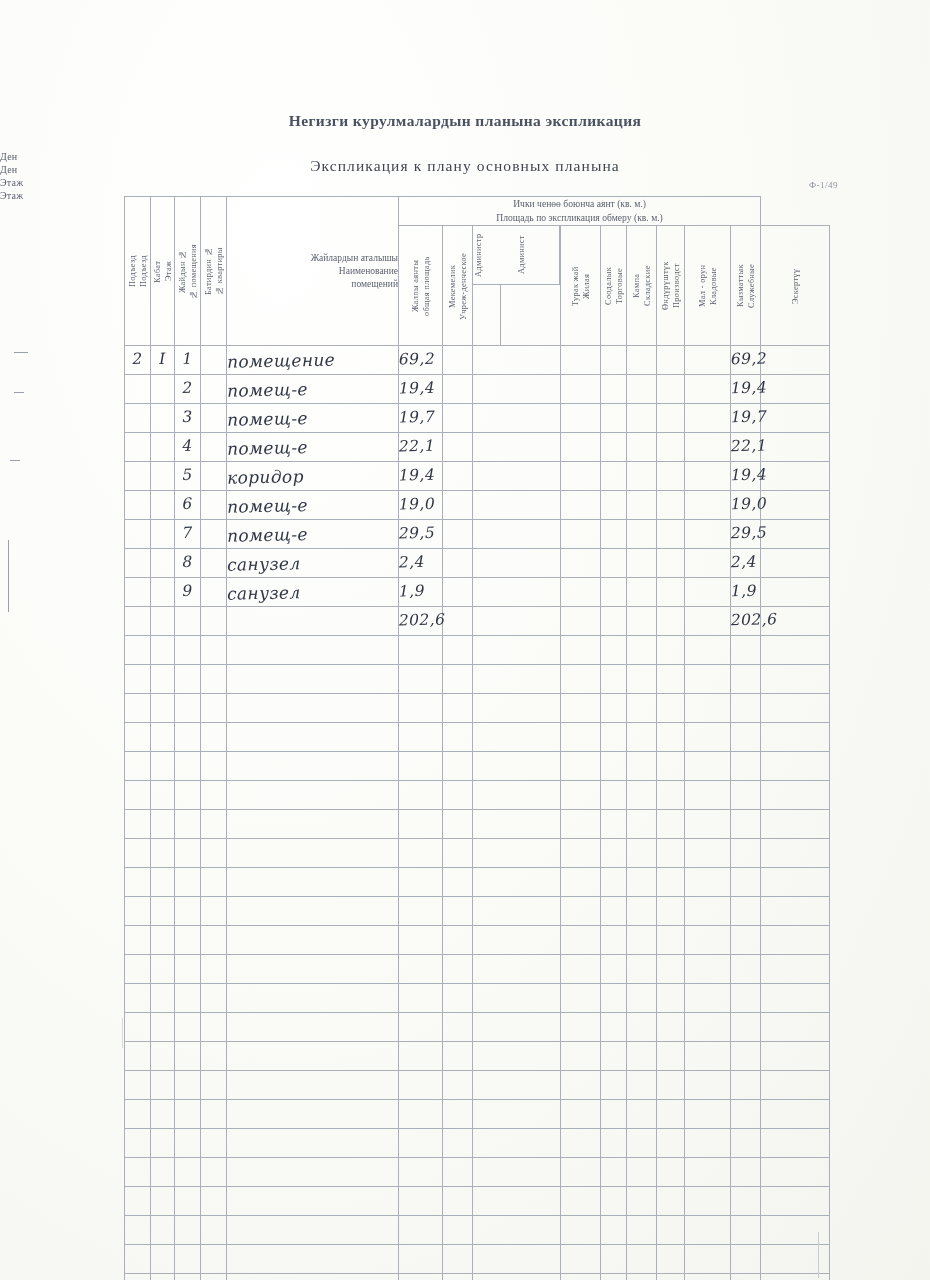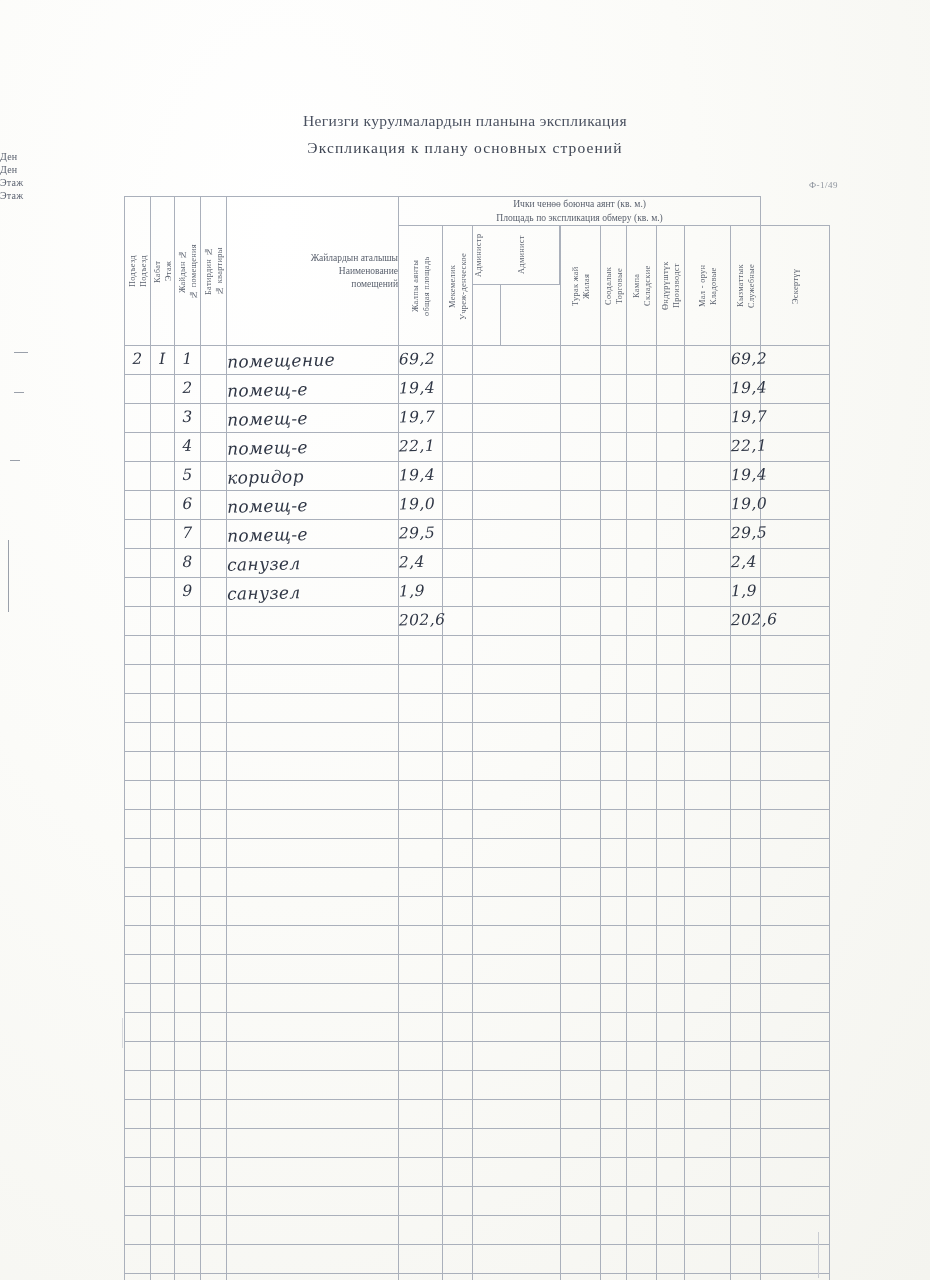--- a/index.html
+++ b/index.html
@@ -46,21 +46,22 @@
   .title-block {
     position: absolute;
     left: 0; right: 0;
     top: 112px;
     text-align: center;
   }
   .title-1 {
     font-size: 15.5px;
     letter-spacing: .4px;
     color: #4a5160;
-    margin-bottom: 9px;
+    margin-bottom: 27px;
+    font-weight: bold;
   }
   .title-2 {
     font-size: 15.5px;
     letter-spacing: 1.1px;
     color: #3f4654;
   }
 
   .form-code {
     position: absolute;
     right: 92px;
@@ -175,21 +176,21 @@
 
 <div class="left-ticks">
   <i style="left:0; top:352px; width:14px; height:1px;"></i>
   <i style="left:0; top:392px; width:10px; height:1px;"></i>
   <i style="left:-4px; top:460px; width:10px; height:1px;"></i>
   <i style="left:-6px; top:540px; width:1px; height:72px;"></i>
 </div>
 
 <div class="title-block">
   <div class="title-1">Негизги курулмалардын планына экспликация</div>
-  <div class="title-2">Экспликация к плану основных строений</div>
+  <div class="title-2">Экспликация к плану основных планына</div>
 </div>
 
 <div class="form-code">Ф-1/49</div>
 
 <div class="sheet">
   <table class="exp">
     <colgroup>
       <col style="width:26px">
       <col style="width:24px">
       <col style="width:26px">

